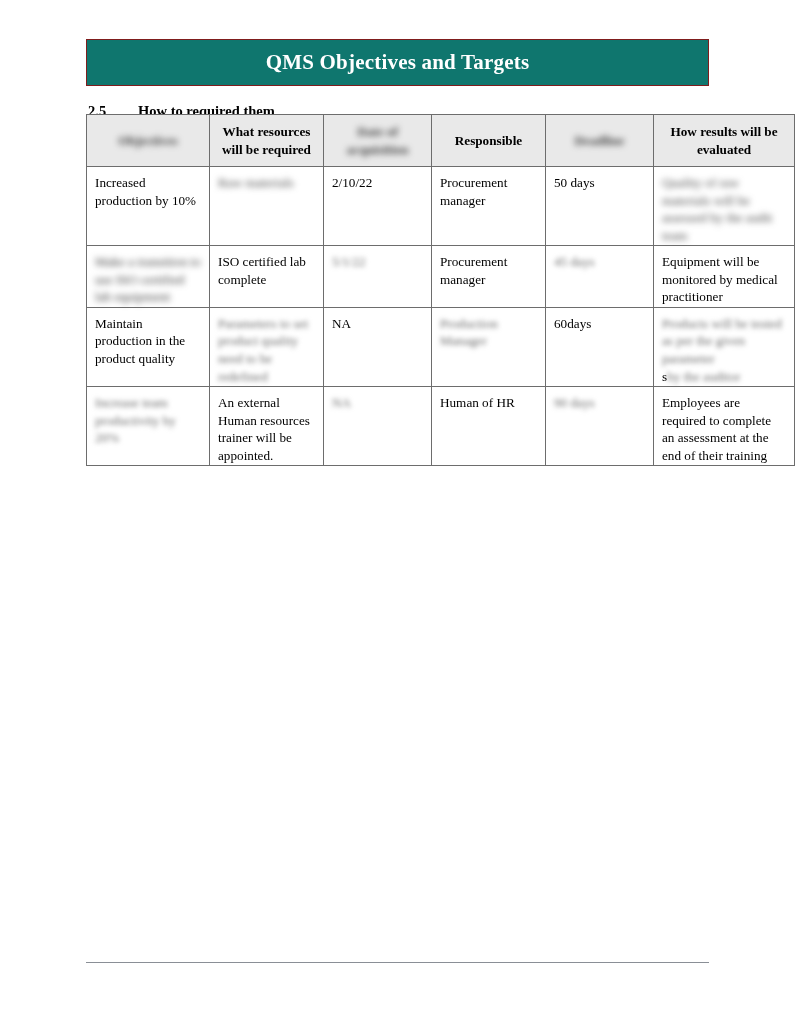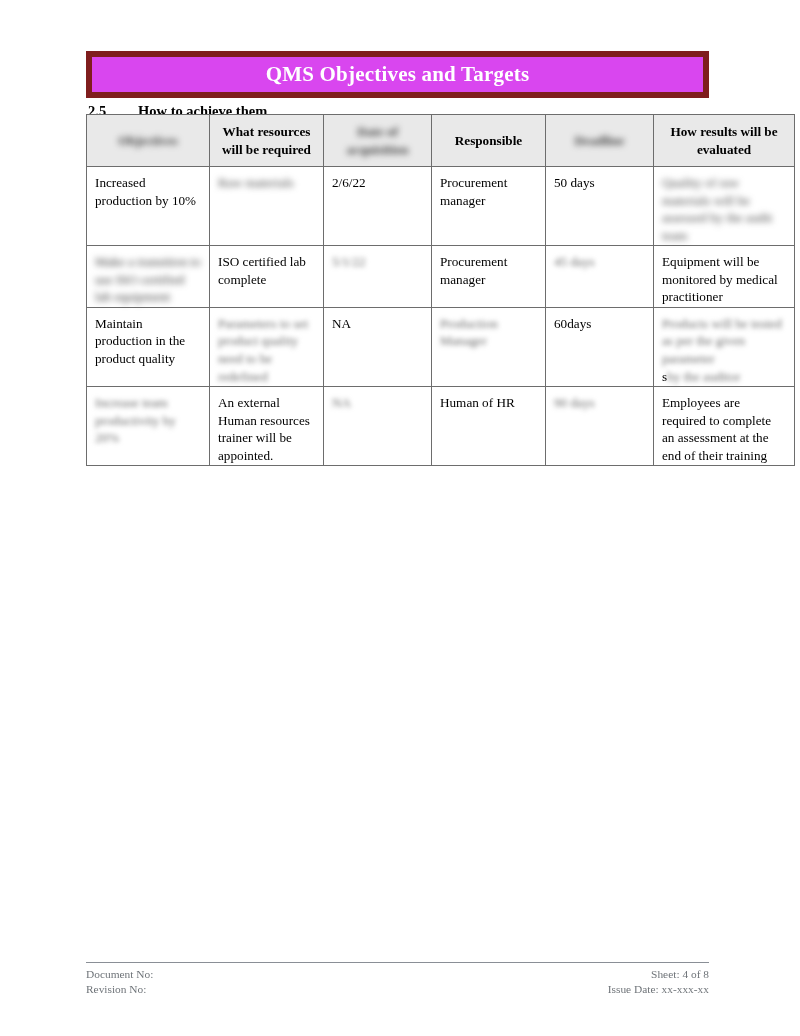--- a/index.html
+++ b/index.html
@@ -23,27 +23,26 @@
     height: 1036px;
   }
 
   
   .title-bar {
     position: absolute;
     left: 86px;
     top: 39px;
     width: 623px;
     height: 47px;
-    background: #d946ef;
-    border: 6px solid #7f1d1d;
+    background: #0f766e;
+    border: 1px solid #7f1d1d;
     box-sizing: border-box;
     display: flex;
     align-items: center;
     justify-content: center;
-    margin-top: 12px;
   }
   .title-bar .title-text {
     font-size: 21px;
     font-weight: bold;
     color: #ffffff;
     letter-spacing: 0.2px;
   }
 
   
   .section-heading {
@@ -149,21 +148,21 @@
 </head>
 <body>
 
 <div class="page">
 
   <div class="title-bar">
     <span class="title-text">QMS Objectives and Targets</span>
   </div>
 
   <div class="section-heading">
-    <span class="sec-num">2.5</span><span>How to achieve them</span>
+    <span class="sec-num">2.5</span><span>How to required them</span>
   </div>
 
   <table class="tbl">
     <thead>
       <tr>
         <th class="c1">
           <span class="blur-strong">Objectives</span>
         </th>
         <th class="c2">
           <span>What resources will be required</span>
@@ -185,21 +184,21 @@
     <tbody>
 
       <tr>
         <td class="c1">
           <span>Increased production by 10%</span>
         </td>
         <td class="c2">
           <span class="blur">Raw materials</span>
         </td>
         <td class="c3 ctr">
-          <span>2/6/22</span>
+          <span>2/10/22</span>
         </td>
         <td class="c4">
           <span>Procurement manager</span>
         </td>
         <td class="c5">
           <span>50 days</span>
         </td>
         <td class="c6">
           <span class="blur">Quality of raw materials will be assessed by the audit team</span>
         </td>
@@ -263,25 +262,14 @@
         </td>
         <td class="c6">
           <span>Employees are required to complete an assessment at the end of their training</span>
         </td>
       </tr>
 
     </tbody>
   </table>
 
   <div class="footer-rule"></div>
-  <div class="footer">
-    <div class="fl">
-      <div>Document No:</div>
-      <div>Revision No:</div>
-    </div>
-    <div class="fr">
-      <div>Sheet: 4 of 8</div>
-      <div>Issue Date: xx-xxx-xx</div>
-    </div>
-    <div class="clear"></div>
-  </div>
 
 </div>
 
 </body></html>

